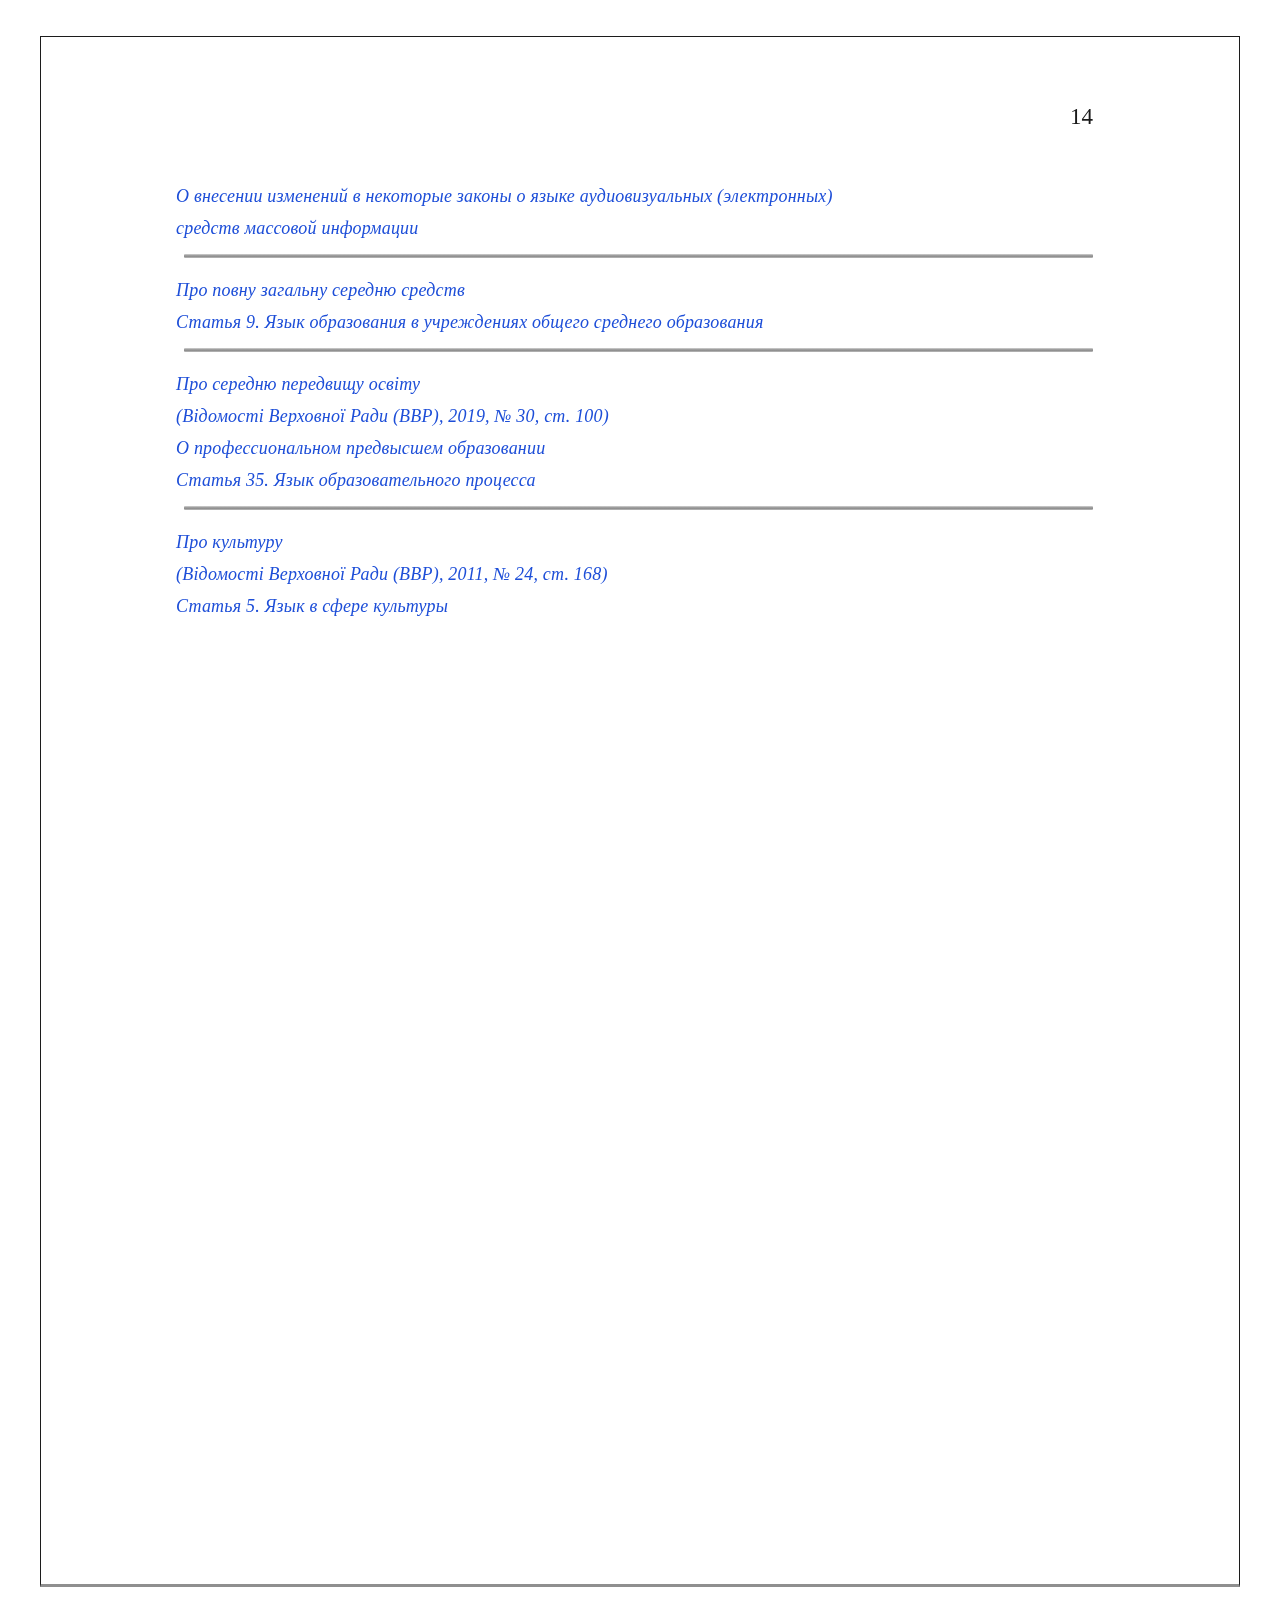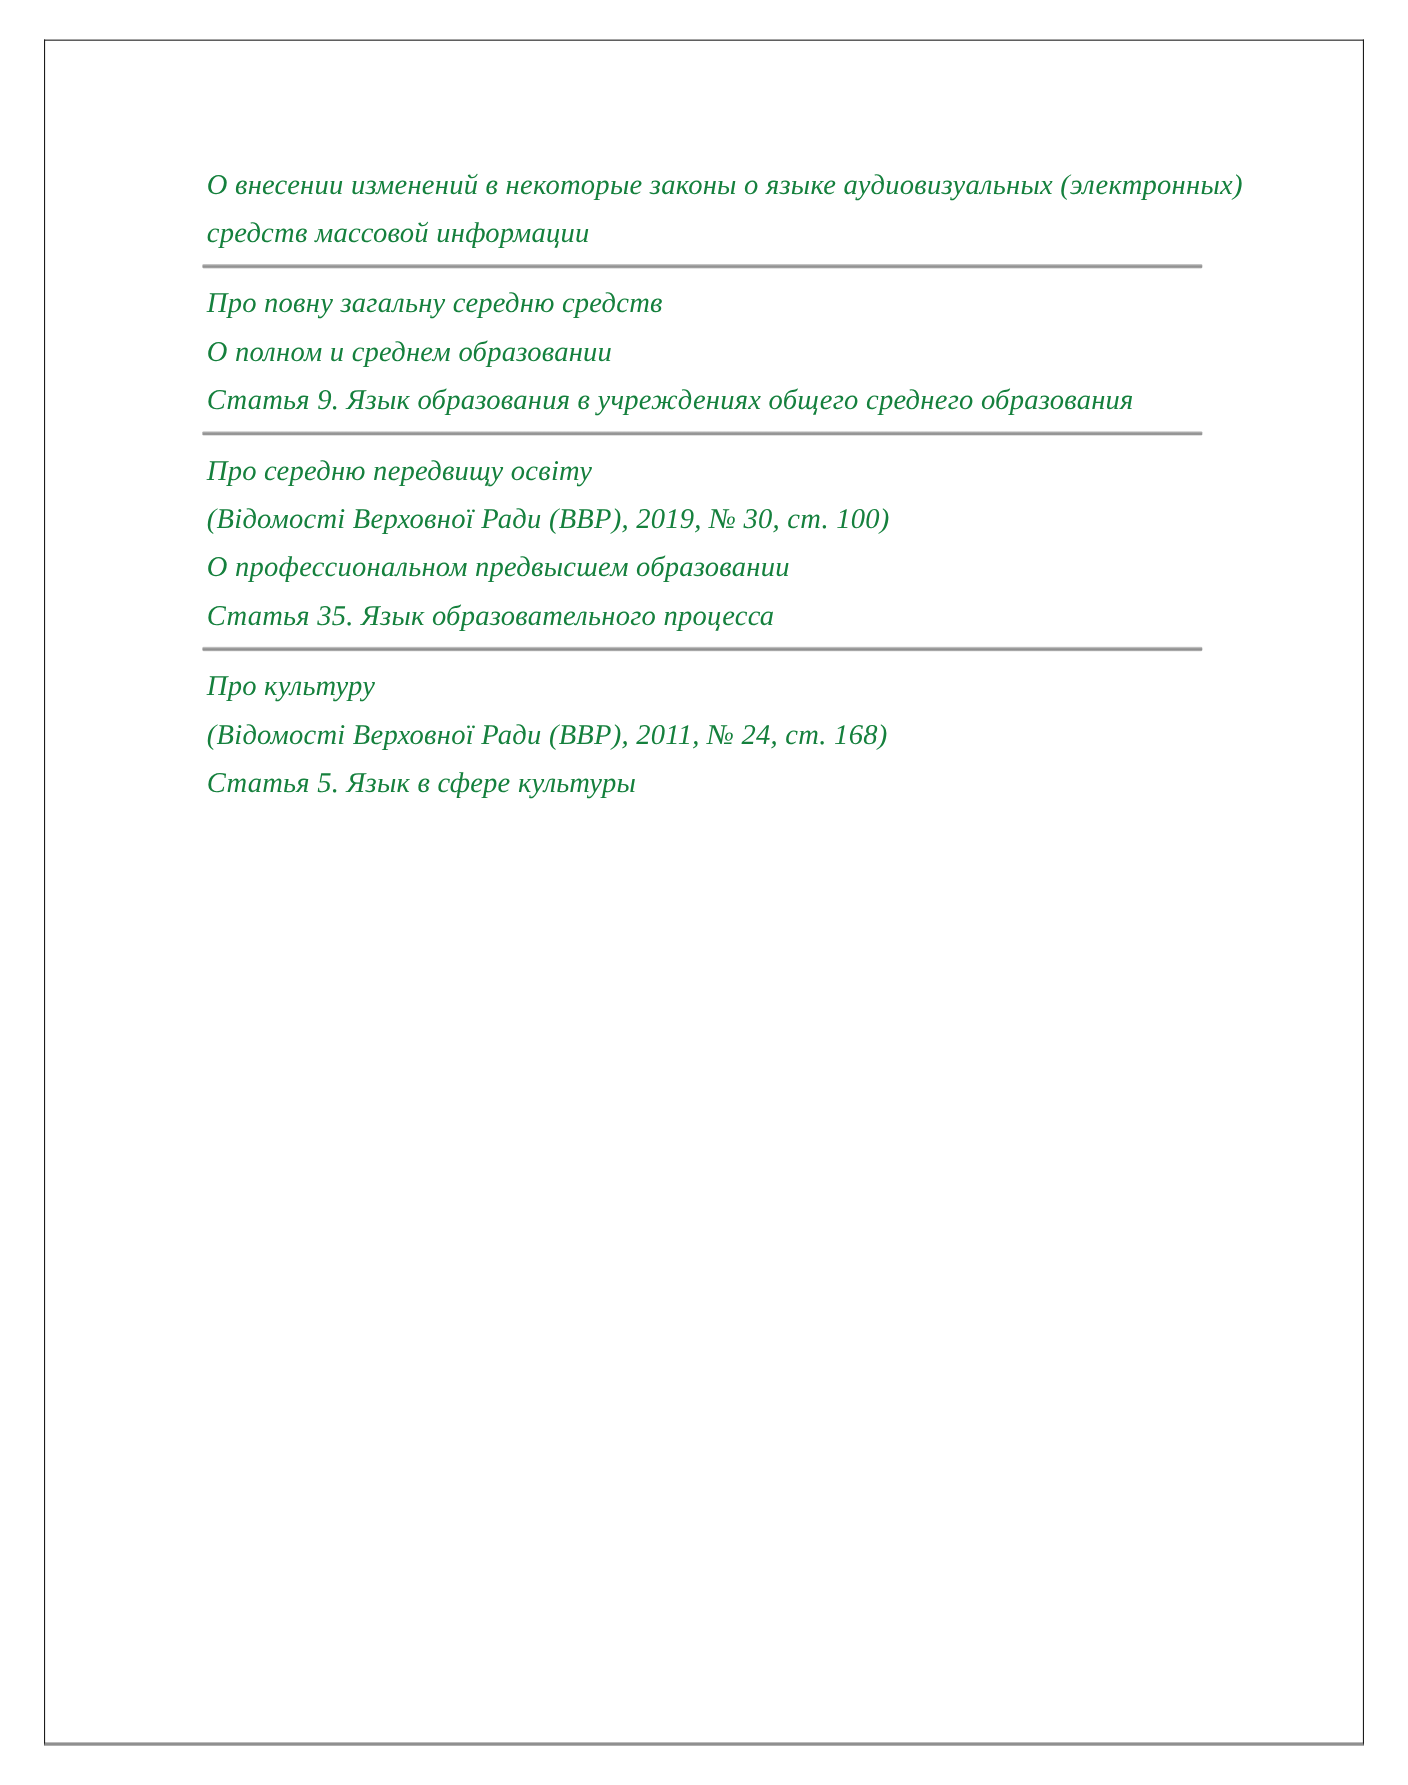--- a/index.html
+++ b/index.html
@@ -36,53 +36,53 @@
     font-style: normal;
     color: #1a1a1a;
   }
   .section {
     margin: 0;
   }
   .section.first {
     margin-top: 49px;
   }
   .line {
-    margin: 12px;
+    margin: 0;
     font-style: italic;
-    font-size: 26px;
+    font-size: 18px;
     line-height: 32px;
     letter-spacing: 0.2px;
-    color: #15803d;
+    color: #1d4ed8;
     white-space: nowrap;
   }
   .divider {
     height: 4px;
     margin: 10px 0 16px 8px;
     border: 0;
     background: linear-gradient(180deg, #d4d4d4 0%, #9a9a9a 40%, #8d8d8d 70%, #c6c6c6 100%);
     border-radius: 1px;
   }
 </style>
 </head>
 <body>
 
 <div class="page-frame">
   <div class="content">
 
+    <div class="page-number">14</div>
 
     <div class="section first">
       <p class="line">О внесении изменений в некоторые законы о языке аудиовизуальных (электронных)</p>
       <p class="line">средств массовой информации</p>
     </div>
 
     <div class="divider"></div>
 
     <div class="section">
       <p class="line">Про повну загальну середню средств</p>
-      <p class="line">О полном и среднем образовании</p>
       <p class="line">Статья 9. Язык образования в учреждениях общего среднего образования</p>
     </div>
 
     <div class="divider"></div>
 
     <div class="section">
       <p class="line">Про середню передвищу освіту</p>
       <p class="line">(Відомості Верховної Ради (ВВР), 2019, № 30, ст. 100)</p>
       <p class="line">О профессиональном предвысшем образовании</p>
       <p class="line">Статья 35. Язык образовательного процесса</p>

